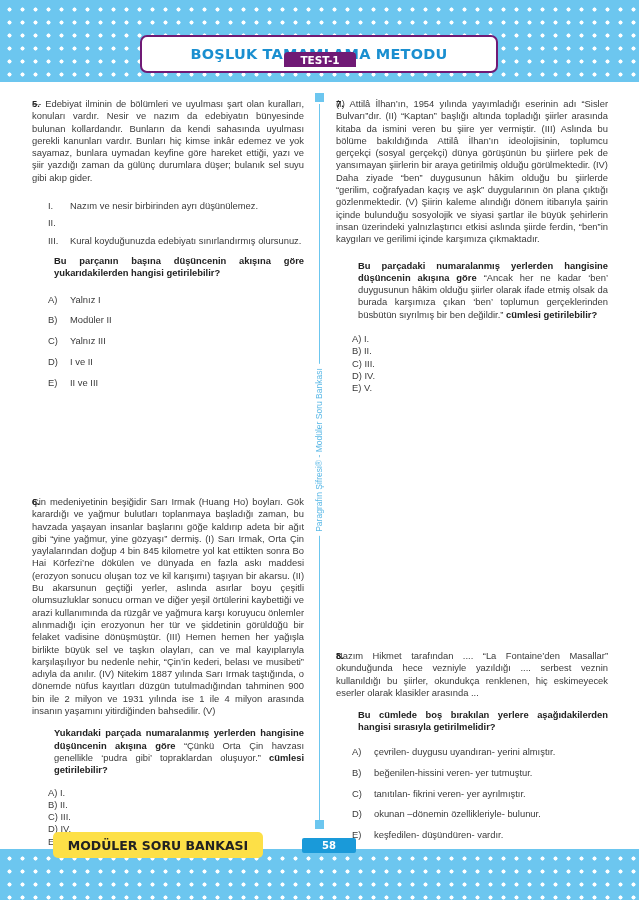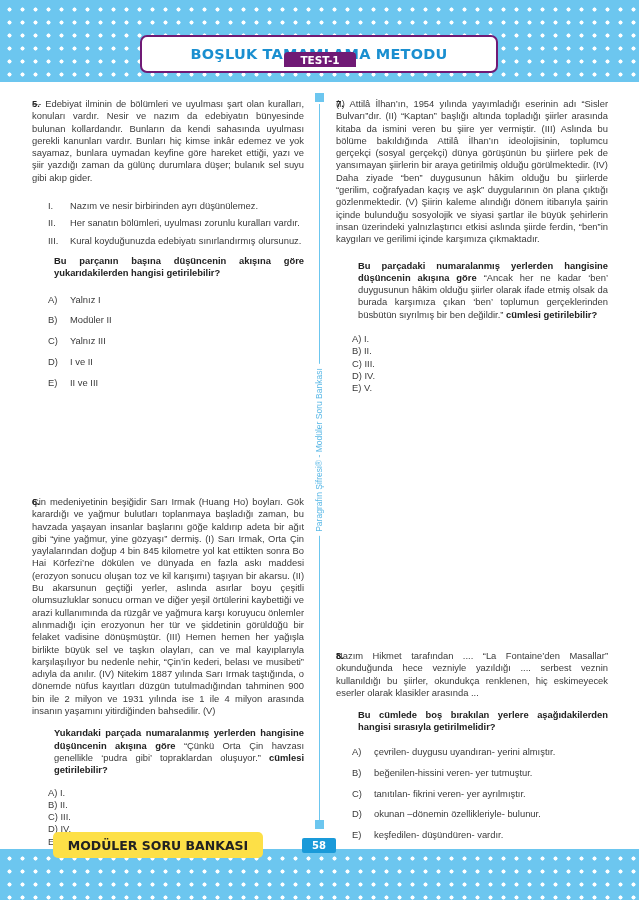--- a/index.html
+++ b/index.html
@@ -50,21 +50,21 @@
     position: absolute; left: 315px; width: 9px; height: 9px; background: #6cc6ef;
   }
   .side-label {
     position: absolute; left: 319px; top: 450px;
     transform: translate(-50%, -50%) rotate(-90deg);
     white-space: nowrap; font-size: 8.5px; color: #5ab8e6;
     background: #fff; padding: 0 4px;
   }
 
   .page-num {
-    position: absolute; left: 302px; top: 838px; width: 34px; height: 15px;
+    position: absolute; left: 302px; top: 838px; width: 54px; height: 15px;
     background: #1a9ad9; color: #fff; font-weight: bold; font-size: 10px;
     display: flex; align-items: center; justify-content: center;
     border-radius: 2px;
     font-family: "DejaVu Sans", sans-serif;
   }
 
   .footer-box {
     position: absolute; left: 53px; top: 832px; width: 210px; height: 26px;
     background: #fde047; border-radius: 5px;
     display: flex; align-items: center; justify-content: center;
@@ -107,21 +107,20 @@
 <div class="q" style="left:32px; top:98px; width:272px;">
   <span class="num">5.</span>
   <p class="body">--- Edebiyat ilminin de bölümleri ve uyulması şart olan kuralları, konuları vardır. Nesir ve nazım da edebiyatın bünyesinde bulunan kollardandır. Bunların da kendi sahasında uyulması gerekli kanunları vardır. Bunları hiç kimse inkâr edemez ve yok sayamaz, bunlara uymadan keyfine göre hareket ettiği, yazı ve şiir yazdığı zaman da gülünç durumlara düşer; bulanık sel suyu gibi akıp gider.</p>
   <div class="roman" style="margin-top:16px;">
     <div class="ri">
       <span class="rk">I.</span>
       <span>Nazım ve nesir birbirinden ayrı düşünülemez.</span>
     </div>
     <div class="ri">
       <span class="rk">II.</span>
-      <span>Her sanatın bölümleri, uyulması zorunlu kuralları vardır.</span>
     </div>
     <div class="ri">
       <span class="rk">III.</span>
       <span>Kural koyduğunuzda edebiyatı sınırlandırmış olursunuz.</span>
     </div>
   </div>
   <p class="stem" style="margin-top:8px;">Bu parçanın başına düşüncenin akışına göre yukarıdakilerden hangisi getirilebilir?</p>
   <div class="opts" style="margin-top:14px;">
     <div class="opt">
         <span class="ok">A)</span>

